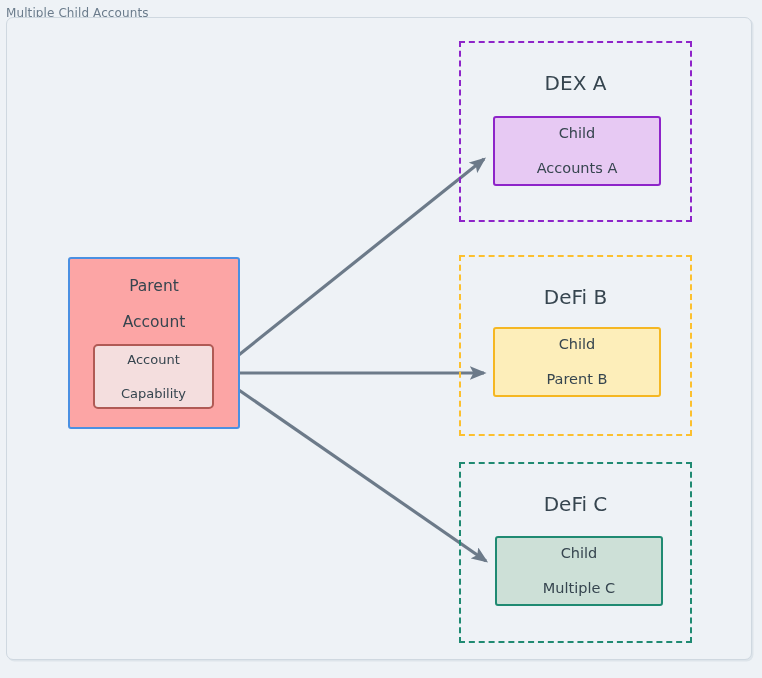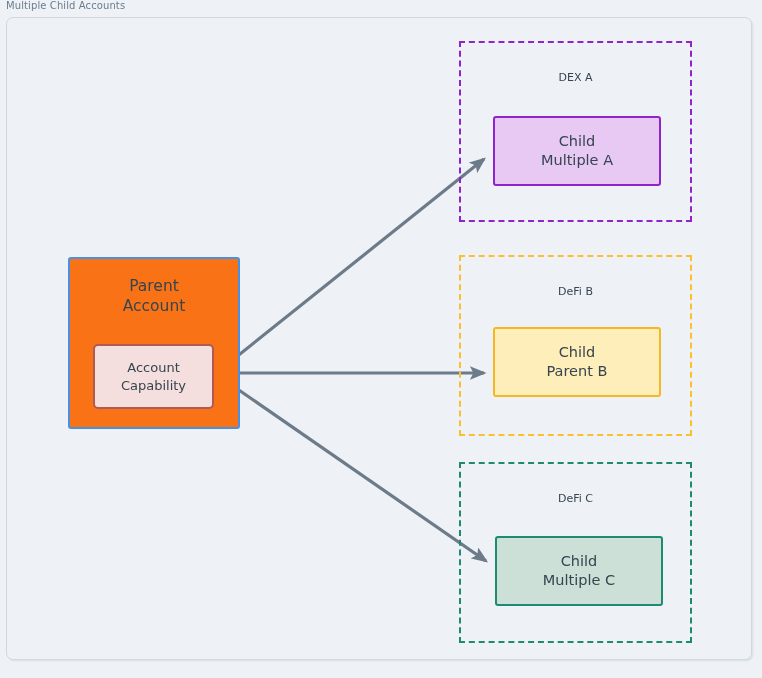--- a/index.html
+++ b/index.html
@@ -13,22 +13,22 @@
     position: relative;
     width: 762px;
     height: 678px;
     background: #eef2f6;
     overflow: hidden;
   }
   
   #diagram-title {
     position: absolute;
     left: 6px;
-    top: 0;
-    font-size: 10px;
+    top: 6px;
+    font-size: 12px;
     color: #6b7c8c;
     letter-spacing: 0.1px;
     white-space: nowrap;
   }
   #diagram-frame {
     position: absolute;
     left: 6px;
     top: 17px;
     width: 746px;
     height: 643px;
@@ -42,30 +42,31 @@
   .node {
     position: absolute;
     box-sizing: border-box;
     display: flex;
     flex-direction: column;
     align-items: center;
     justify-content: center;
     text-align: center;
     color: #36454f;
     line-height: 1.32;
+    gap: 16px;
   }
   .node .line { display: block; white-space: nowrap; }
 
   
   #parent-account {
     left: 68px;
     top: 257px;
     width: 172px;
     height: 172px;
-    background: #f97316;
+    background: #fca5a5;
     border: 2px solid #4a90e2;
     border-radius: 3px;
     justify-content: flex-start;
     padding-top: 17px;
     font-size: 15.5px;
   }
   
   #account-capability {
     left: 93px;
     top: 344px;
@@ -87,21 +88,21 @@
     border-width: 2.2px;
     border-style: dashed;
     background: transparent;
   }
   .group-label {
     position: absolute;
     left: 0;
     right: 0;
     top: 28px;
     text-align: center;
-    font-size: 11px;
+    font-size: 20px;
     color: #36454f;
   }
   #group-dex-a  { top: 41px;  border-color: #8e24c9; }
   #group-defi-b { top: 255px; border-color: #fcc02e; }
   #group-game-c { top: 462px; border-color: #1f8a72; }
 
   
   .child-node {
     width: 168px;
     height: 70px;
@@ -162,21 +163,21 @@
   <div class="node" id="account-capability">
     <span class="line">Account</span>
     <span class="line">Capability</span>
   </div>
 
   <div class="group" id="group-dex-a">
     <div class="group-label">DEX A</div>
   </div>
   <div class="node child-node" id="child-account-a">
     <span class="line">Child</span>
-    <span class="line">Multiple A</span>
+    <span class="line">Accounts A</span>
   </div>
 
   <div class="group" id="group-defi-b">
     <div class="group-label">DeFi B</div>
   </div>
   <div class="node child-node" id="child-account-b">
     <span class="line">Child</span>
     <span class="line">Parent B</span>
   </div>
 

